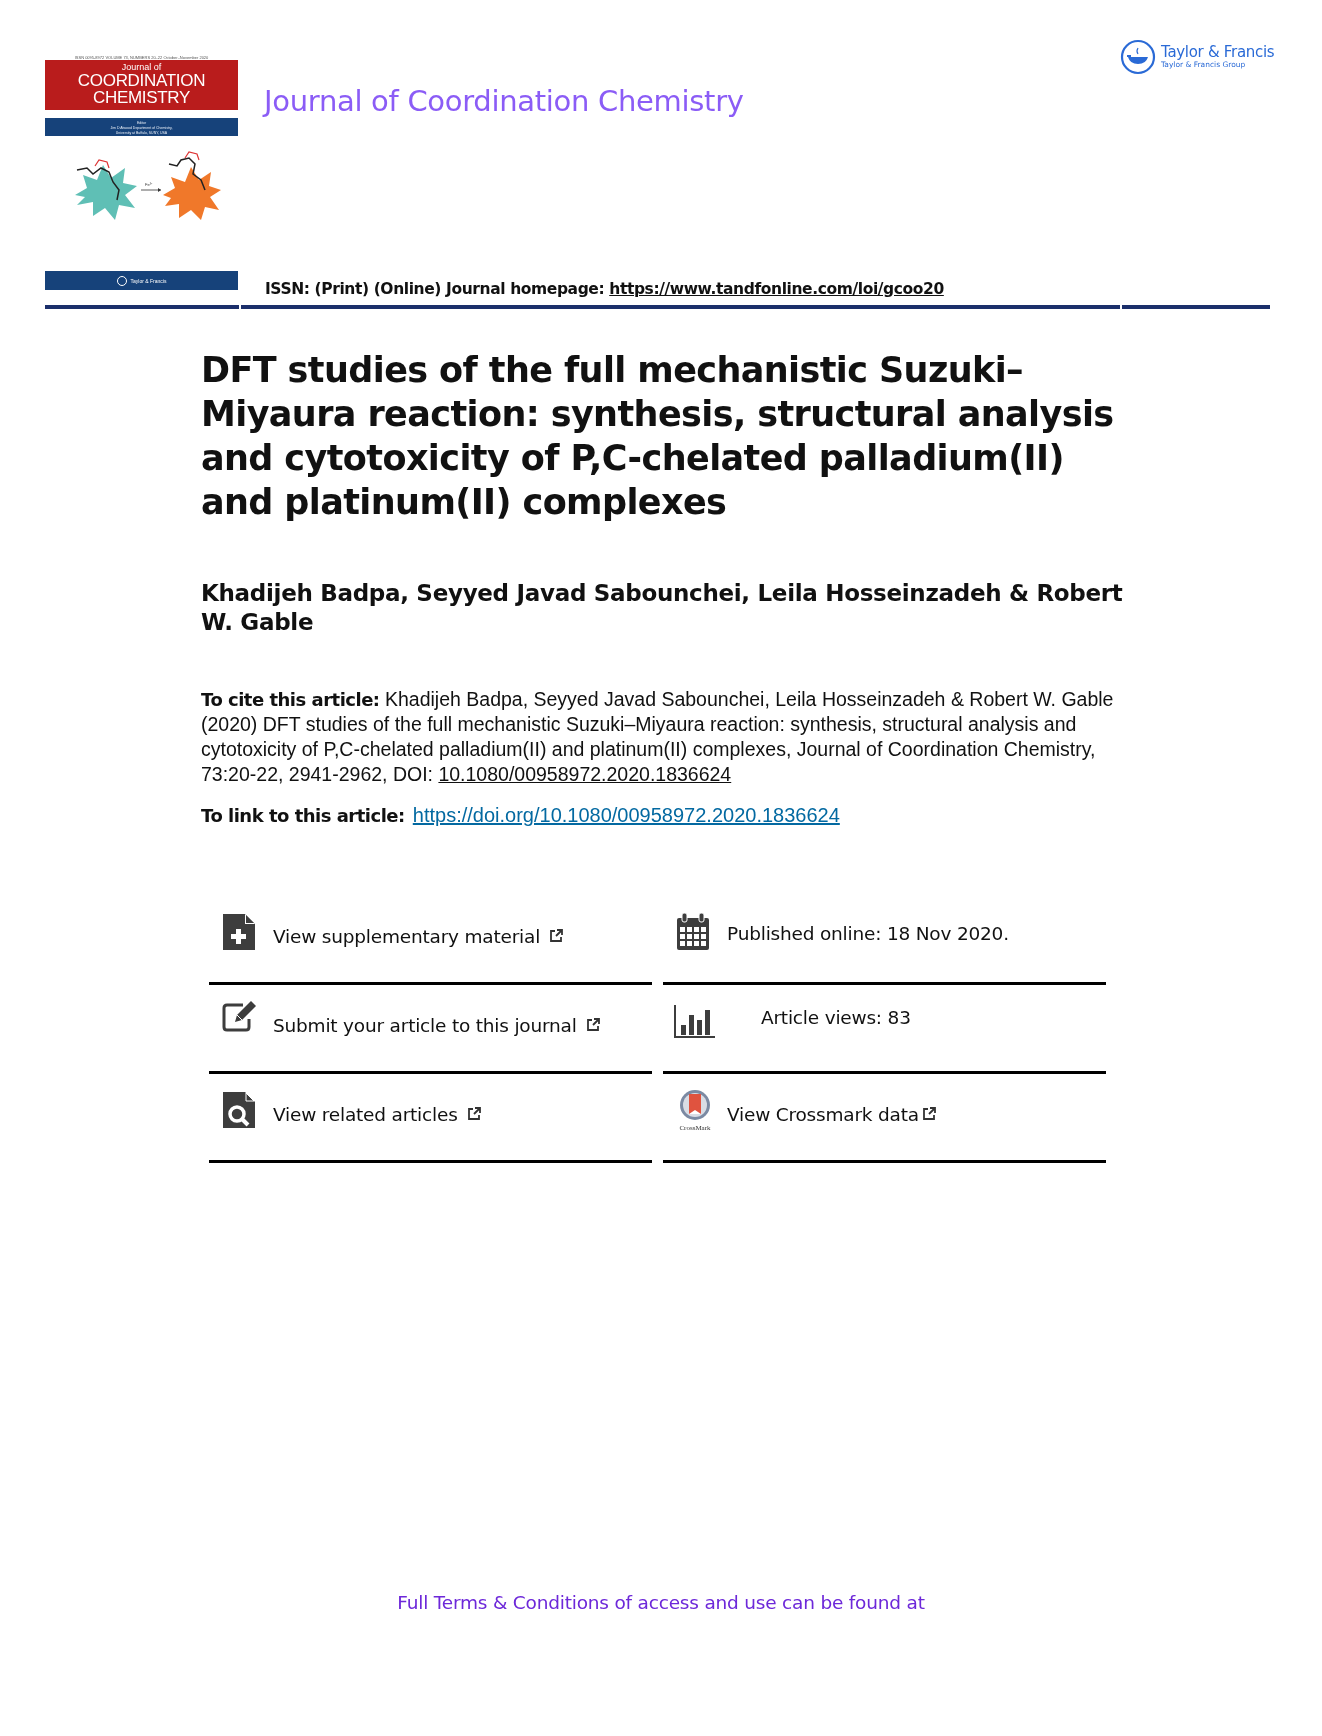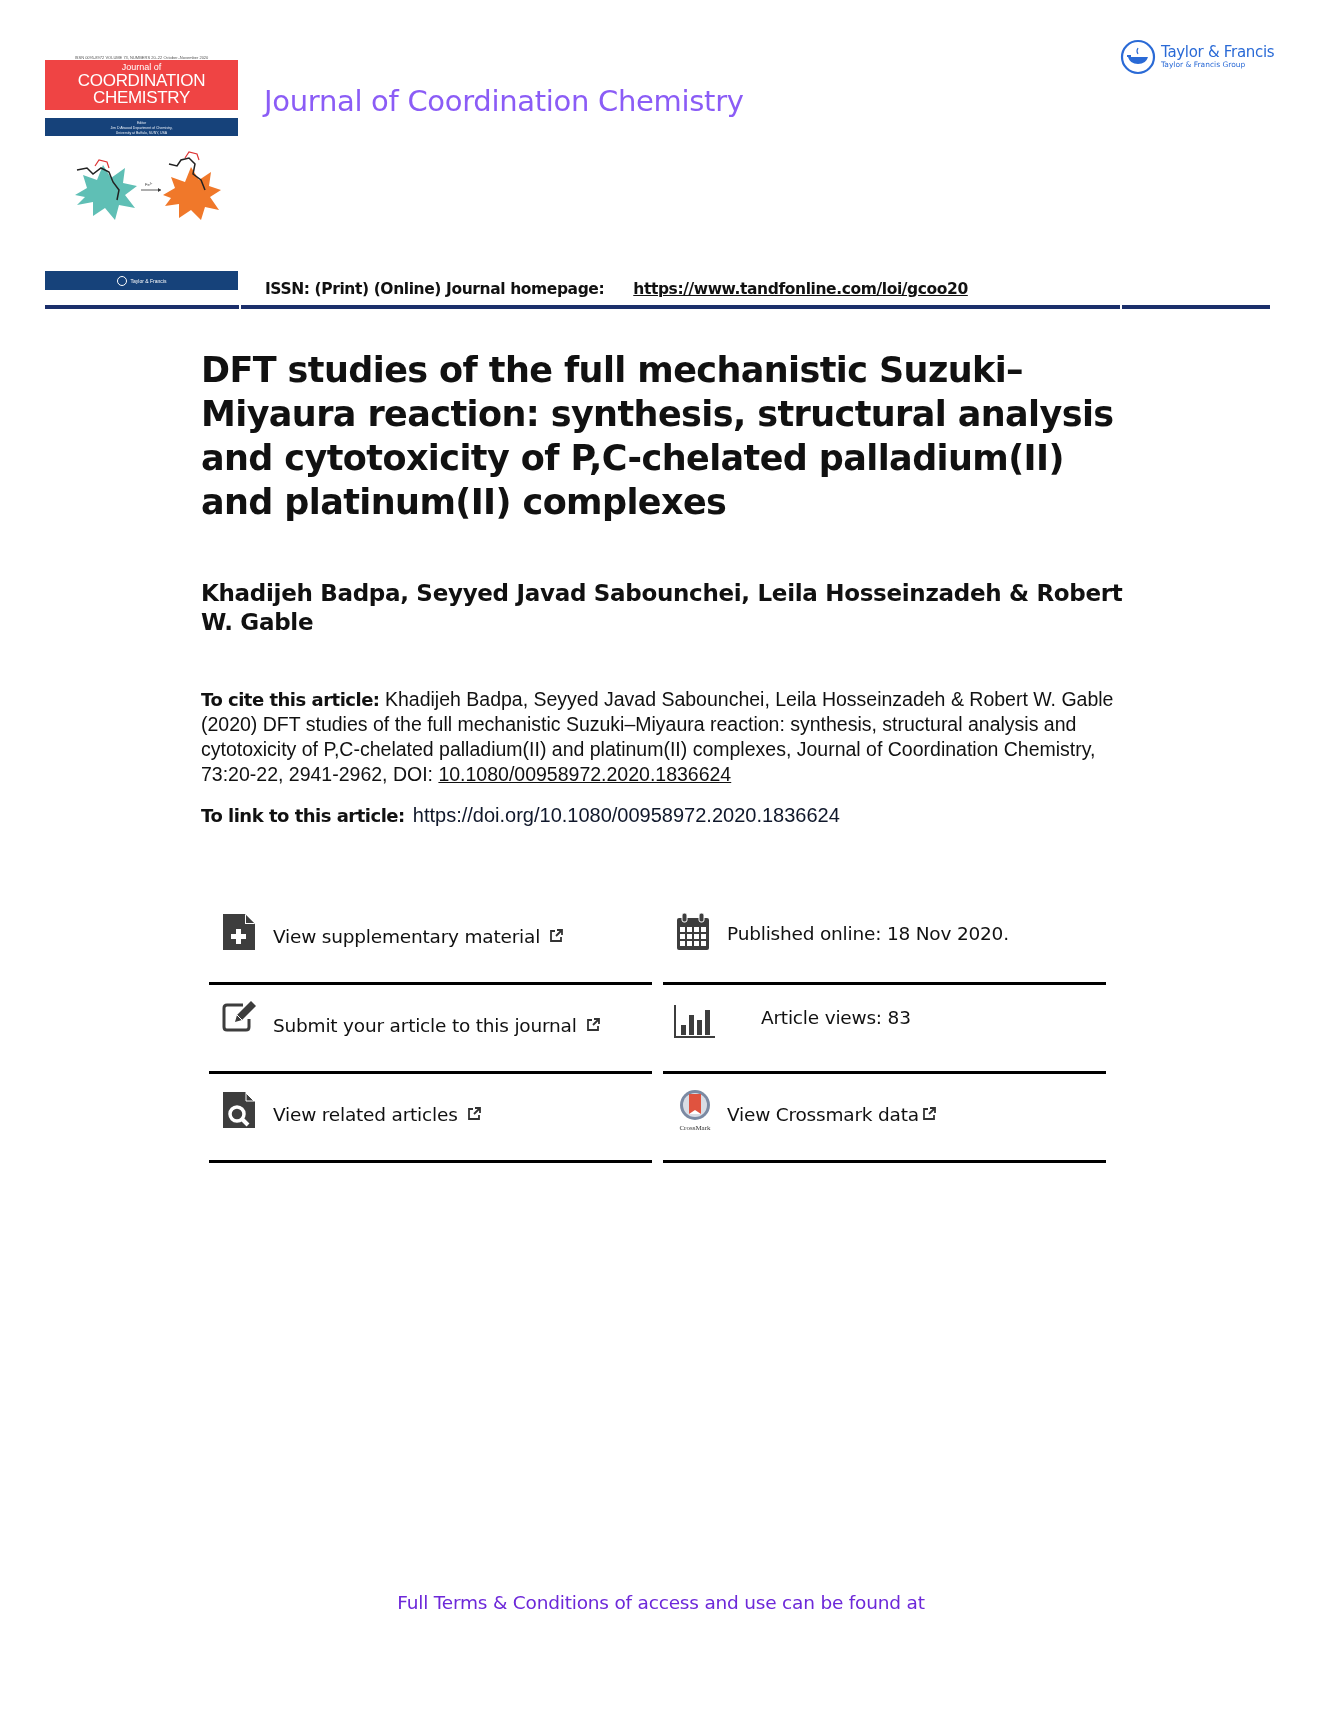--- a/index.html
+++ b/index.html
@@ -2,53 +2,53 @@
 <html><head>
 <meta charset="utf-8">
 <style>
   html, body { margin: 0; padding: 0; background: #ffffff; }
   body { width: 1322px; height: 1736px; position: relative; overflow: hidden; font-family: "DejaVu Sans", sans-serif; color: #111; }
   .abs { position: absolute; }
 
   
   .cover { left: 45px; top: 50px; width: 193px; height: 242px; }
   .cover-issn { position: absolute; left: 0; top: 5px; width: 193px; font-size: 4px; color: #555; text-align: center; white-space: nowrap; font-family: "Liberation Sans", sans-serif; }
-  .cover-band { position: absolute; left: 0; top: 10px; width: 193px; height: 50px; background: #ef4444; color: #fff; text-align: center; font-family: "Liberation Sans", sans-serif; }
+  .cover-band { position: absolute; left: 0; top: 10px; width: 193px; height: 50px; background: #b91c1c; color: #fff; text-align: center; font-family: "Liberation Sans", sans-serif; }
   .cover-band .jof { font-size: 9px; margin-top: 2px; line-height: 10px; }
   .cover-band .coord { font-size: 17px; line-height: 17px; letter-spacing: -0.3px; }
   .cover-band .chem { font-size: 17px; line-height: 17px; letter-spacing: -0.3px; }
   .cover-editor { position: absolute; left: 0; top: 68px; width: 193px; height: 18px; background: #16427a; color: #e8eef7; font-size: 3.5px; text-align: center; line-height: 5px; padding-top: 3px; box-sizing: border-box; font-family: "Liberation Sans", sans-serif; }
   .cover-art { position: absolute; left: 20px; top: 100px; width: 160px; height: 80px; }
   .cover-tf { position: absolute; left: 0; top: 221px; width: 193px; height: 19px; background: #16427a; color: #fff; font-size: 5px; display: flex; align-items: center; justify-content: center; gap: 4px; font-family: "Liberation Sans", sans-serif; }
   .cover-tf .circ { width: 10px; height: 10px; border: 1px solid #fff; border-radius: 50%; box-sizing: border-box; }
 
   .journal-title { left: 264px; top: 84px; font-size: 29px; font-family: "DejaVu Sans", sans-serif; color: #8b5cf6; letter-spacing: -0.3px; white-space: nowrap; }
 
   .tf-logo { left: 1120px; top: 38px; height: 38px; display: flex; align-items: center; gap: 5px; }
   .tf-logo .circle { width: 36px; height: 36px; }
   .tf-logo .name { color: #2a6ad6; font-size: 15px; line-height: 16px; letter-spacing: -0.3px; }
   .tf-logo .group { color: #2a6ad6; font-size: 7.5px; line-height: 10px; }
 
   .issn-line { left: 265px; top: 280px; font-size: 15.5px; font-weight: bold; color: #111; white-space: nowrap; letter-spacing: -0.4px; }
-  .issn-line a { color: #111; text-decoration: underline; margin-left: 24px; }
+  .issn-line a { color: #111; text-decoration: underline; }
 
   .rule-main { left: 45px; top: 305px; width: 1225px; height: 4px; background: #1b2f6b; }
   .rule-gap1 { left: 239px; top: 305px; width: 2px; height: 4px; background: #fff; }
   .rule-gap2 { left: 1120px; top: 305px; width: 2px; height: 4px; background: #fff; }
 
   .article-title { left: 201px; top: 348px; width: 940px; font-size: 35px; font-weight: bold; line-height: 44px; letter-spacing: -0.6px; color: #111; }
   .authors { left: 201px; top: 579px; width: 940px; font-size: 23px; font-weight: bold; line-height: 29px; letter-spacing: -0.3px; color: #111; }
 
   .cite { left: 201px; top: 687px; width: 920px; font-family: "Liberation Sans", sans-serif; font-size: 19.5px; line-height: 25px; color: #111; }
   .cite .lbl { font-family: "DejaVu Sans", sans-serif; font-weight: bold; font-size: 18px; letter-spacing: -0.5px; }
   .cite a { color: #111; text-decoration: underline; }
 
   .link-line { left: 201px; top: 804px; font-size: 18px; color: #111; white-space: nowrap; }
   .link-line .lbl { font-weight: bold; letter-spacing: -0.5px; text-align: center; }
-  .link-line a { font-family: "Liberation Sans", sans-serif; font-size: 20px; color: #0f172a; margin-left: 8px; margin-top: 41px; }
+  .link-line a { font-family: "Liberation Sans", sans-serif; font-size: 20px; color: #0369a1; text-decoration: underline; margin-left: 8px; margin-top: 41px; }
 
   .meta-cell { position: absolute; width: 443px; height: 89px; box-sizing: border-box; border-bottom: 3px solid #000; }
   .meta-cell .icon { position: absolute; left: 12px; top: 16px; width: 36px; height: 40px; }
   .meta-cell .label { position: absolute; left: 64px; top: 30px; font-size: 18.5px; color: #111; white-space: nowrap; letter-spacing: -0.2px; }
   .ext { display: inline-block; width: 16px; height: 16px; vertical-align: -1px; margin-left: 8px; }
 
   .footer { left: 0; top: 1591px; width: 1322px; text-align: center; font-size: 18.5px; line-height: 23px; color: #6d28d9; letter-spacing: -0.2px; }
 </style>
 </head>
 <body>

